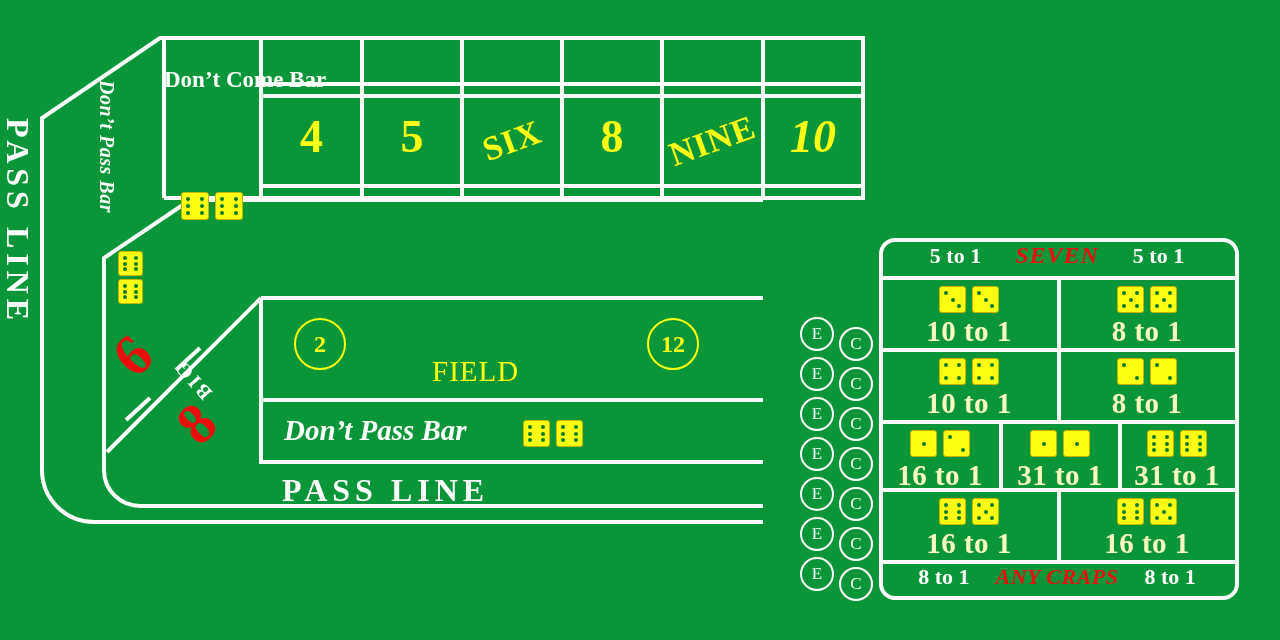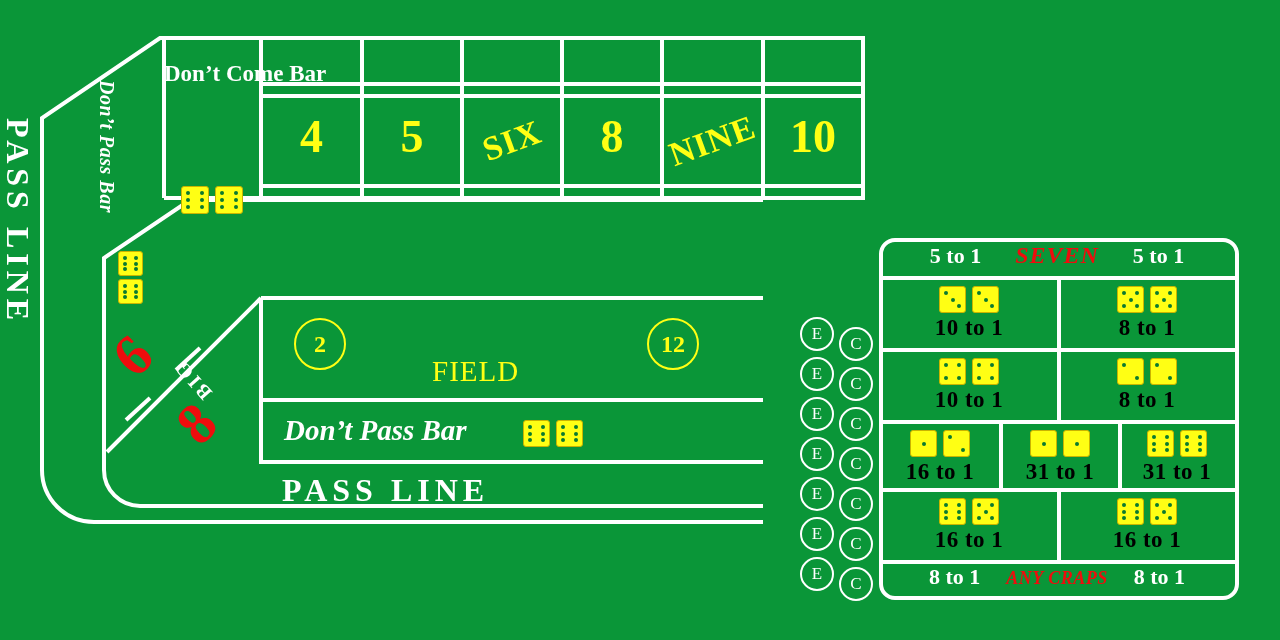--- a/index.html
+++ b/index.html
@@ -30,21 +30,21 @@
   }
 
   
   .die{
     display:inline-block;background:#ffff14;border:1.5px solid #c9b400;
     border-radius:3px;position:relative;vertical-align:middle;
   }
   .pip{position:absolute;background:#0a7a30;border-radius:50%;}
 
   
-  #dontcome-cell{left:164px;top:38px;width:96px;height:160px;}
+  #dontcome-cell{left:164px;top:44px;width:96px;height:160px;}
   #dontcome-label{
     width:96px;text-align:center;top:22px;left:0;
     font-size:23px;font-weight:700;line-height:28px;
   }
   #dontcome-dice{position:absolute;left:0;top:148px;width:96px;text-align:center;}
 
   
   .num-txt{
     position:absolute;width:100%;text-align:center;
     font-size:46px;font-weight:700;color:#ffff14;
@@ -81,24 +81,24 @@
   
   .ecirc{
     position:absolute;width:30px;height:30px;border:2px solid #fff;border-radius:50%;
     color:#fff;font-size:17px;text-align:center;line-height:29px;
   }
 
   
   #prop{position:absolute;left:879px;top:238px;width:360px;height:360px;padding-left:28px;}
   .prop-cell{position:absolute;text-align:center;}
   .prop-dice{margin-top:4px;}
-  .odds{font-size:23px;font-weight:700;color:#000000;letter-spacing:.5px;}
+  .odds{font-size:29px;font-weight:700;color:#fef9c3;letter-spacing:.5px;}
   .prop-top{font-size:22px;font-weight:700;}
   .seven-word{font-size:24px;font-weight:700;font-style:italic;color:#ee0d0d;letter-spacing:1px;}
-  .anycraps-word{font-size:18px;font-weight:700;font-style:italic;color:#ee0d0d;letter-spacing:.5px;}
+  .anycraps-word{font-size:22px;font-weight:700;font-style:italic;color:#ee0d0d;letter-spacing:.5px;}
 </style>
 </head>
 <body>
 
 <div id="stage">
 
   <svg id="felt" viewBox="0 0 1280 640">
     <g fill="none" stroke="#ffffff" stroke-width="4">
 
       <path d="M 763 38 L 160 38 L 42 118 L 42 470 A 52 52 0 0 0 94 522 L 763 522"></path>
@@ -183,21 +183,21 @@
       </div>
       <div style="position: absolute; left: 462px; top: 96px; width: 100px; height: 90px;">
         <div class="num-txt num-rot" style="top: 26px;">SIX</div>
       </div>
       <div style="position: absolute; left: 562px; top: 96px; width: 100px; height: 90px;">
         <div class="num-txt" style="top: 14px;">8</div>
       </div>
       <div style="position: absolute; left: 662px; top: 96px; width: 101px; height: 90px;">
         <div class="num-txt num-rot" style="top: 26px;">NINE</div>
       </div>
-      <div style="position: absolute; left: 763px; top: 96px; width: 100px; height: 90px;">
+      <div style="position: absolute; left: 763px; top: 96px; width: 100px; height: 90px; font-style: italic;">
         <div class="num-txt" style="top: 14px;">10</div>
       </div>
     </div>
 
 
   <div class="fcirc" style="left:294px;top:318px;">2</div>
   <div class="txt yel" id="field-word">FIELD</div>
   <div class="fcirc" style="left:647px;top:318px;">12</div>
 
   <div class="txt" id="dpb-row-label">Don’t Pass Bar</div>

